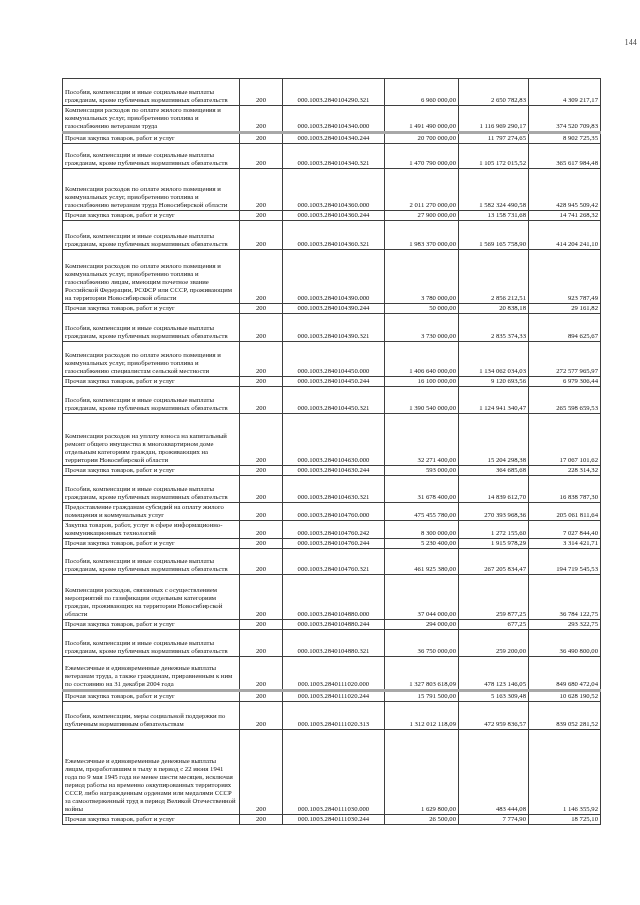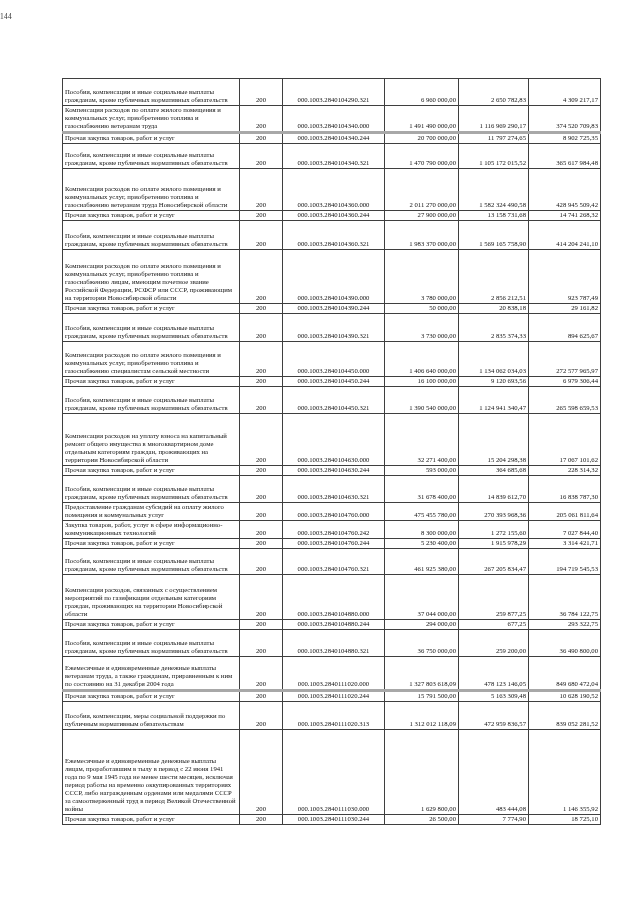--- a/index.html
+++ b/index.html
@@ -6,22 +6,22 @@
   body {
     width: 640px; height: 905px;
     background: #ffffff;
     font-family: "Liberation Serif", serif;
     color: #1b1b1b;
     position: relative;
     overflow: hidden;
   }
   .page-number {
     position: absolute;
-    top: 12px; left: 0; width: 637px;
-    text-align: left;
+    top: 38px; left: 0; width: 637px;
+    text-align: right;
     font-size: 7.5px;
     color: #383838;
     letter-spacing: 0.3px;
   }
   .table-wrap {
     position: absolute;
     top: 78px; left: 62px;
   }
   table.budget {
     border-collapse: collapse;

